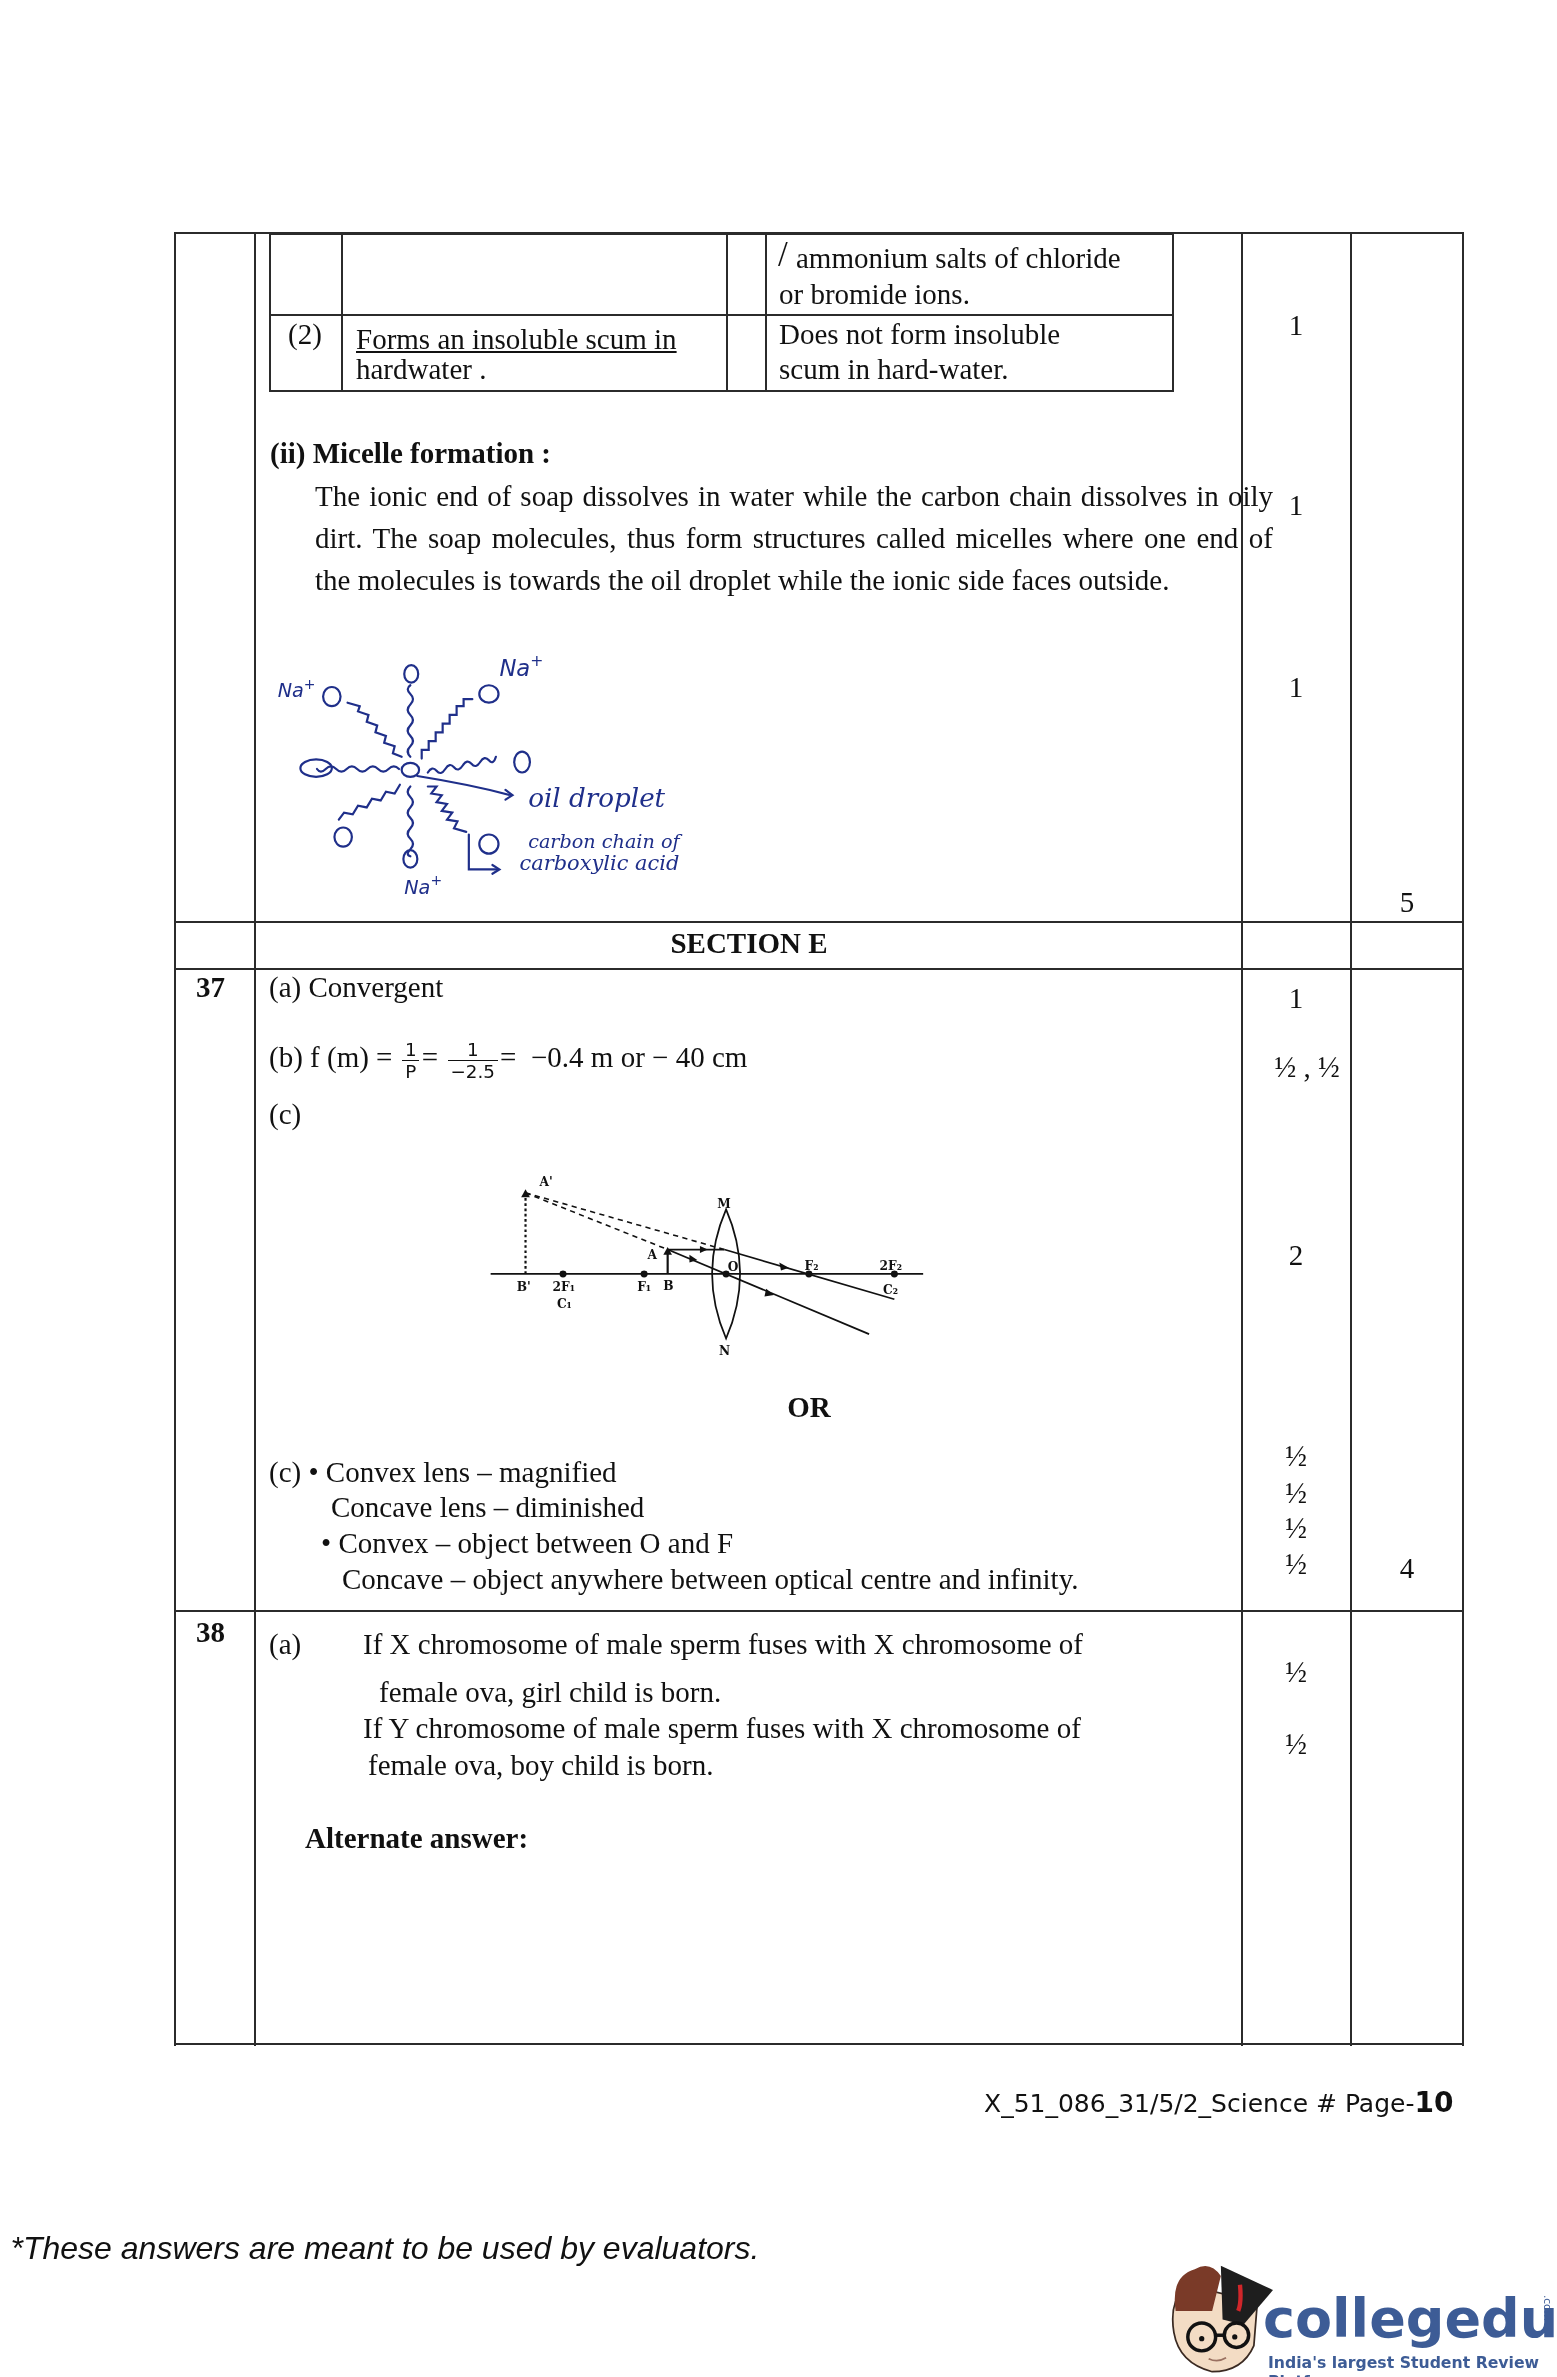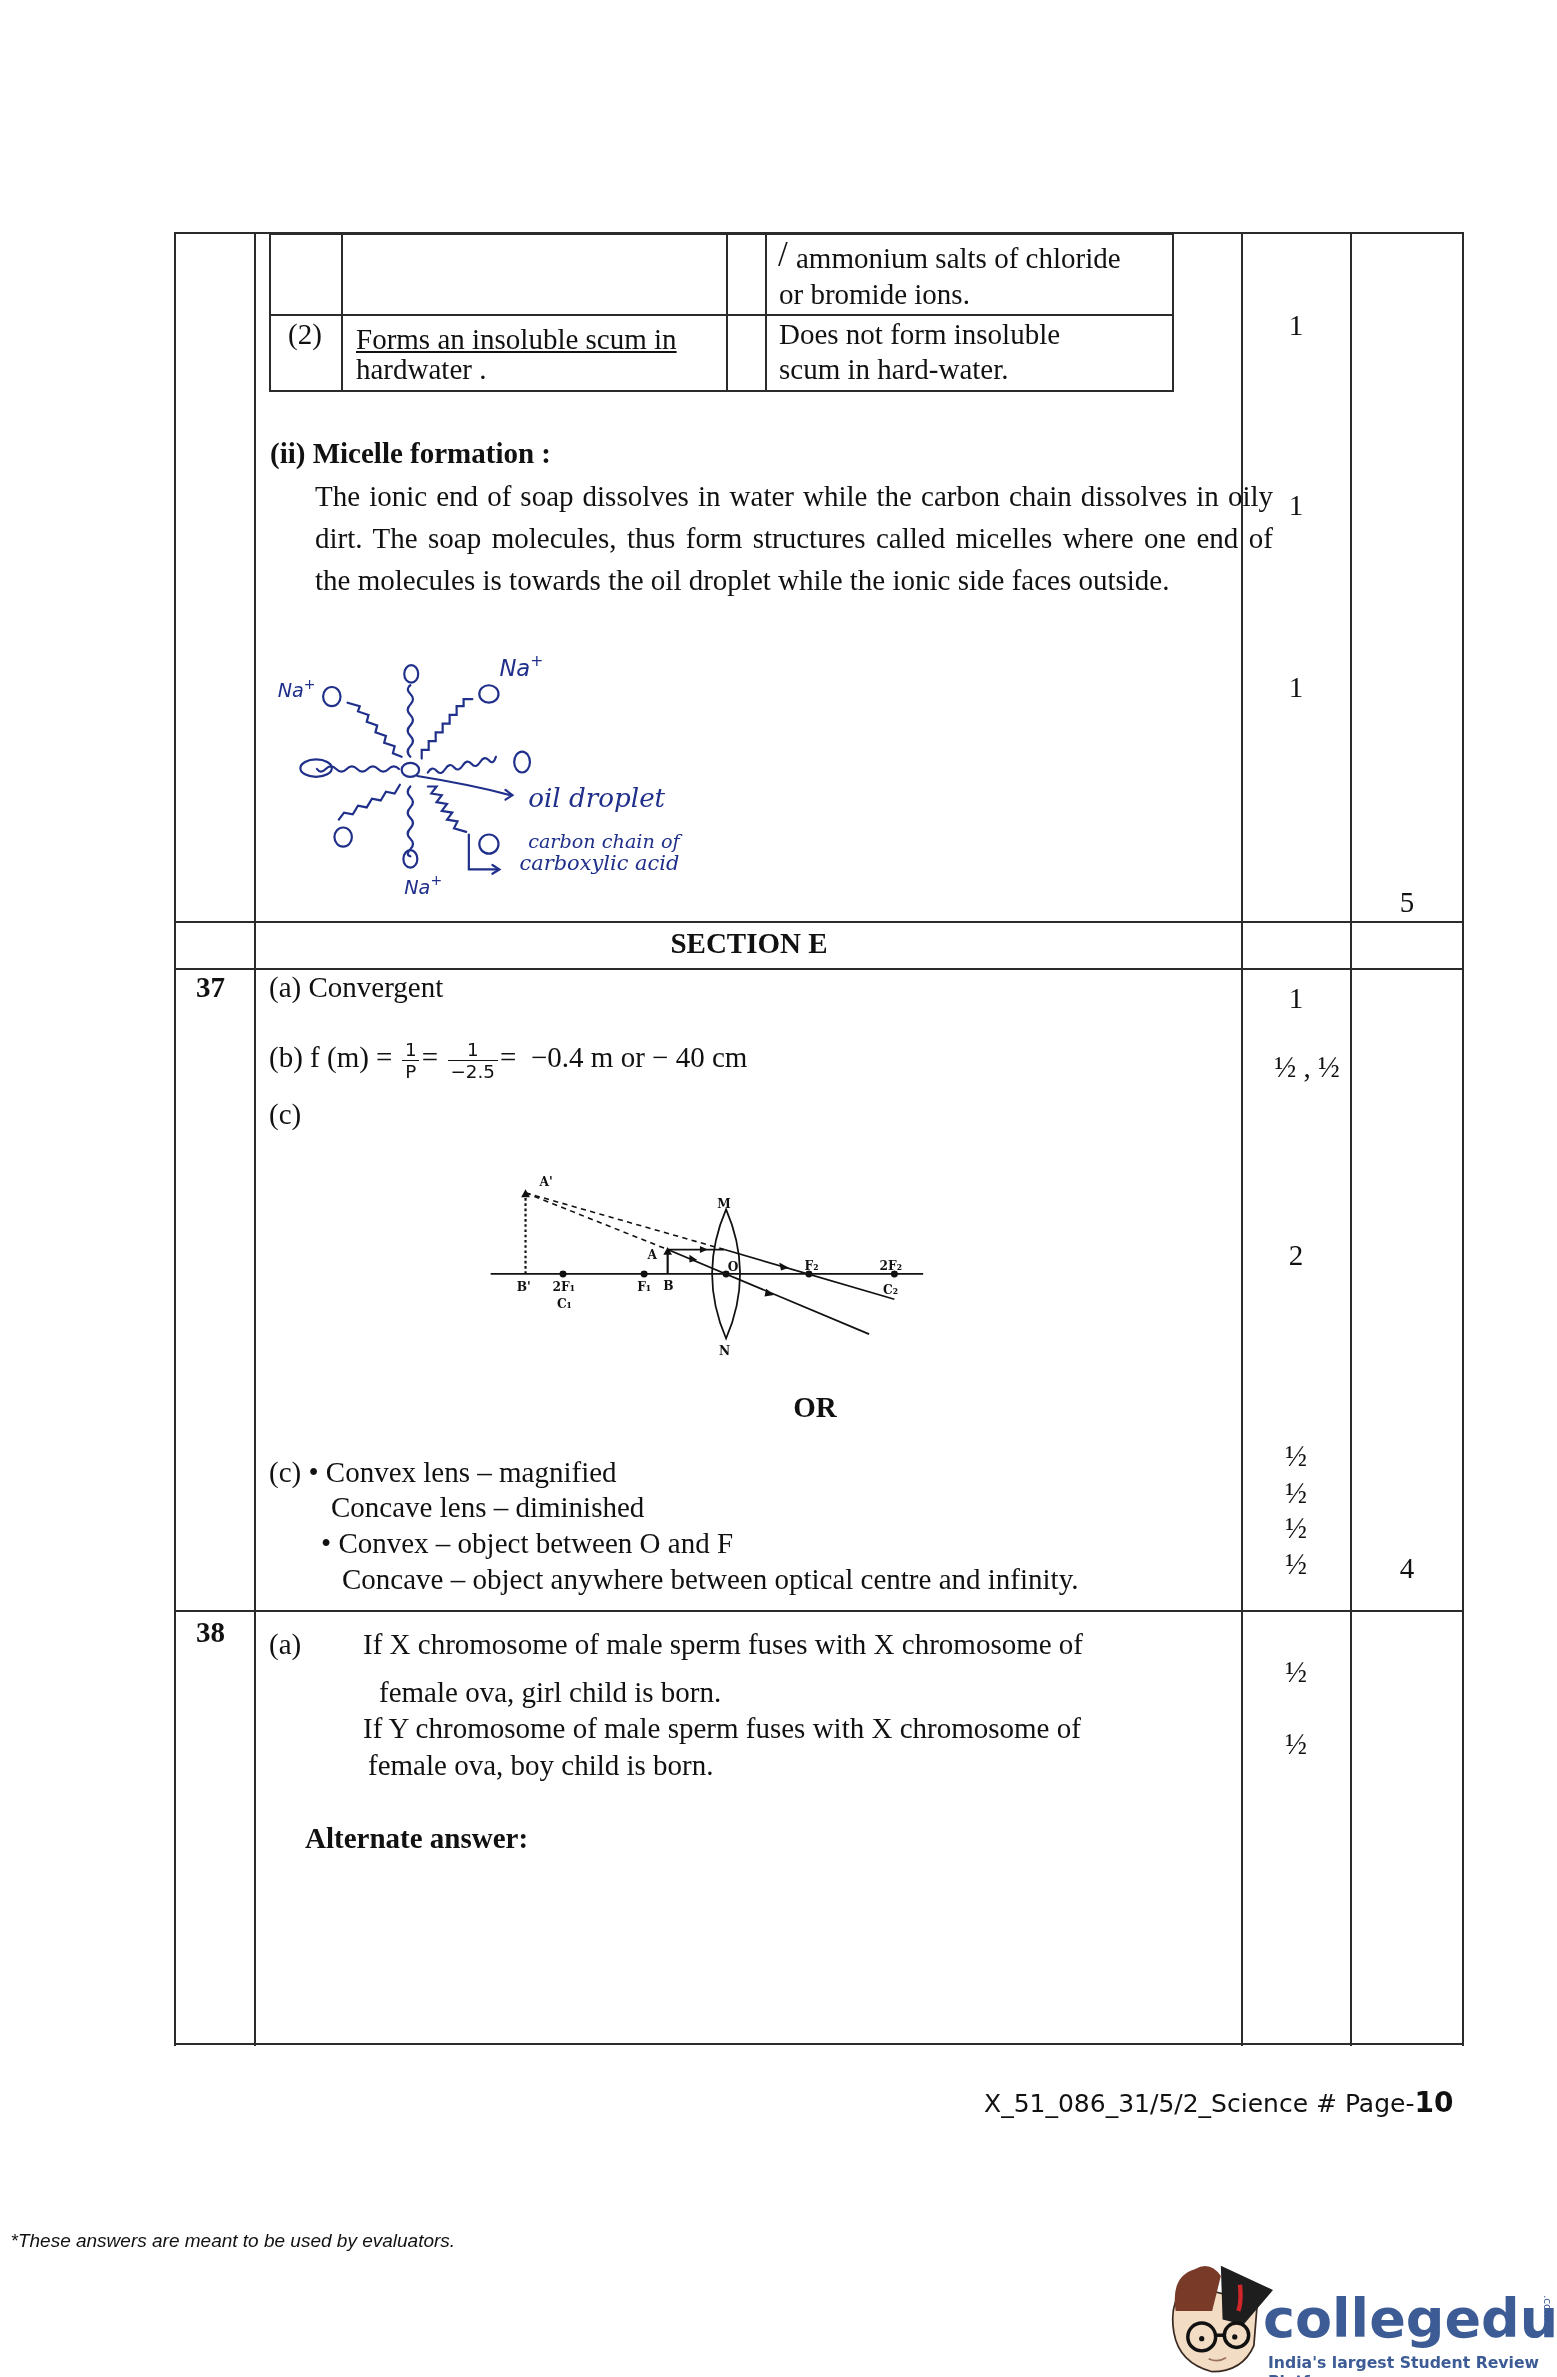--- a/index.html
+++ b/index.html
@@ -10,21 +10,21 @@
   .hline { position: absolute; height: 1.7px; background: #2b2b2b; }
   .t { position: absolute; font-size: 29px; line-height: 35px; white-space: nowrap; }
   .b { font-weight: bold; }
   .c { text-align: center; }
   .justify { white-space: normal; text-align: justify; text-align-last: left; margin-left: 46px; }
   .frac { display: inline-block; vertical-align: middle; text-align: center; font-family: "DejaVu Sans", sans-serif; font-size: 18.3px; line-height: 21px; margin: 0 2.6px; }
   .frac .num { display: block; border-bottom: 1.7px solid #111; padding: 0 2.6px; }
   .frac .den { display: block; padding: 0 2.6px; }
   .hand { color: #1f2f8a; }
   .footer-code { font-family: "DejaVu Sans", sans-serif; font-size: 25px; }
-  .disclaimer { font-family: "Liberation Sans", sans-serif; font-style: italic; font-size: 19px; }
+  .disclaimer { font-family: "Liberation Sans", sans-serif; font-style: italic; font-size: 32px; }
   .brand-name { font-family: "DejaVu Sans", sans-serif; font-weight: bold; color: #3d5c96; font-size: 54px; letter-spacing: 0px; }
   .brand-tag { font-family: "DejaVu Sans", sans-serif; font-weight: bold; color: #3d5c96; font-size: 15.7px; }
   .brand-com { font-family: "DejaVu Sans", sans-serif; color: #3d5c96; font-size: 10.5px; transform: rotate(90deg); transform-origin: left top; }
 </style>
 </head>
 <body>
 
 <div>
   <div class="vline" style="left:174px; top:232px; height:1814px;"></div>
   <div class="vline" style="left:254px; top:232px; height:1814px;"></div>
@@ -169,21 +169,21 @@
     <text x="210" y="159">B</text>
     <text x="272" y="65">M</text>
     <text x="274" y="234">N</text>
     <text x="284" y="138">O</text>
     <text x="372" y="136">F₂</text>
     <text x="458" y="136">2F₂</text>
     <text x="462" y="164">C₂</text>
   </g>
 </svg>
 
-<span class="t b c" style="left:256px; width:1118px; top:1390px;">OR</span>
+<span class="t b c" style="left:250px; width:1118px; top:1390px;">OR</span>
 
 <span class="t" style="left:269px; top:1455px;">(c) • Convex lens – magnified</span>
 <span class="t" style="left:331px; top:1490px;">Concave lens – diminished</span>
 <span class="t" style="left:321px; top:1526px;">• Convex – object between O and F</span>
 <span class="t" style="left:342px; top:1562px;">Concave – object anywhere between optical centre and infinity.</span>
 
 <span class="t c" style="left:1243px; width:106px; top:1439px;">½</span>
 <span class="t c" style="left:1243px; width:106px; top:1476px;">½</span>
 <span class="t c" style="left:1243px; width:106px; top:1511px;">½</span>
 <span class="t c" style="left:1243px; width:106px; top:1547px;">½</span>

